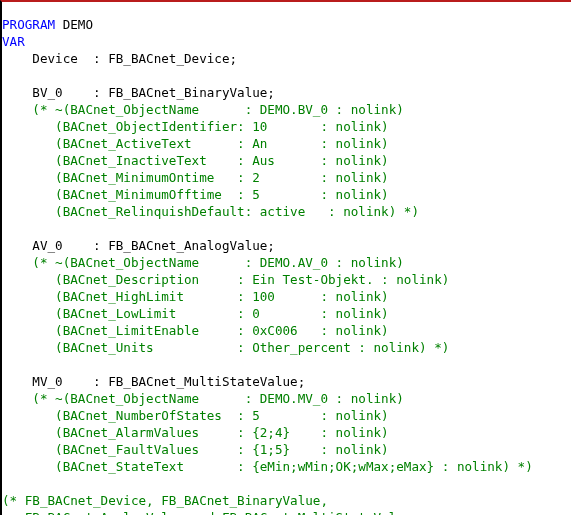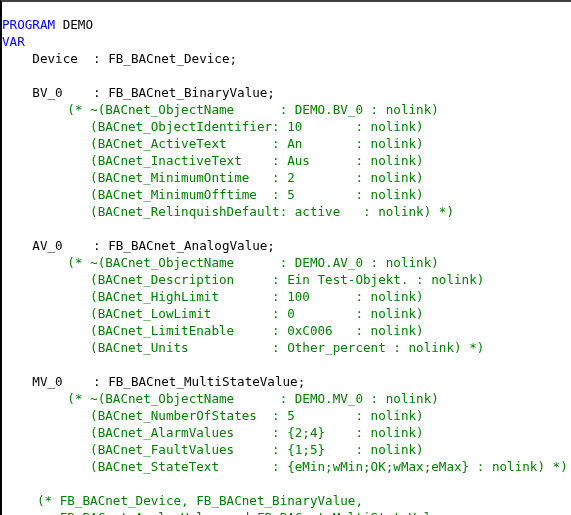--- a/index.html
+++ b/index.html
@@ -6,21 +6,21 @@
     margin: 0;
     padding: 0;
     background: #ffffff;
   }
   #code-window {
     position: relative;
     width: 571px;
     height: 515px;
     background: #ffffff;
     box-sizing: border-box;
-    border-top: 2px solid #404040;
+    border-top: 2px solid #b91c1c;
     border-left: 2px solid #000000;
     overflow: hidden;
   }
   #code-area {
     position: absolute;
     left: 0px;
     top: 1px;
     width: 569px;
     height: 512px;
     font-family: "DejaVu Sans Mono", "Liberation Mono", monospace;
@@ -29,21 +29,21 @@
     letter-spacing: 0px;
     white-space: pre;
     color: #000000;
   }
   .ln {
     display: block;
     height: 17px;
     white-space: pre;
   }
   .kw   { color: #0000ff; }
-  .cm   { color: #008000; padding-left: 35px; }
+  .cm   { color: #008000; }
   .pl   { color: #000000; }
 </style>
 </head>
 <body>
 
 <div id="code-window">
   <pre id="code-area"><span class="ln"><span class="kw">PROGRAM</span><span class="pl"> DEMO</span></span><span class="ln"><span class="kw">VAR</span></span><span class="ln"><span class="pl">    Device  : FB_BACnet_Device;</span></span><span class="ln"><span class="pl"></span></span><span class="ln"><span class="pl">    BV_0    : FB_BACnet_BinaryValue;</span></span><span class="ln"><span class="cm">    (* ~(BACnet_ObjectName      : DEMO.BV_0 : nolink)</span></span><span class="ln"><span class="cm">       (BACnet_ObjectIdentifier: 10       : nolink)</span></span><span class="ln"><span class="cm">       (BACnet_ActiveText      : An       : nolink)</span></span><span class="ln"><span class="cm">       (BACnet_InactiveText    : Aus      : nolink)</span></span><span class="ln"><span class="cm">       (BACnet_MinimumOntime   : 2        : nolink)</span></span><span class="ln"><span class="cm">       (BACnet_MinimumOfftime  : 5        : nolink)</span></span><span class="ln"><span class="cm">       (BACnet_RelinquishDefault: active   : nolink) *)</span></span><span class="ln"><span class="pl"></span></span><span class="ln"><span class="pl">    AV_0    : FB_BACnet_AnalogValue;</span></span><span class="ln"><span class="cm">    (* ~(BACnet_ObjectName      : DEMO.AV_0 : nolink)</span></span><span class="ln"><span class="cm">       (BACnet_Description     : Ein Test-Objekt. : nolink)</span></span><span class="ln"><span class="cm">       (BACnet_HighLimit       : 100      : nolink)</span></span><span class="ln"><span class="cm">       (BACnet_LowLimit        : 0        : nolink)</span></span><span class="ln"><span class="cm">       (BACnet_LimitEnable     : 0xC006   : nolink)</span></span><span class="ln"><span class="cm">       (BACnet_Units           : Other_percent : nolink) *)</span></span><span class="ln"><span class="pl"></span></span><span class="ln"><span class="pl">    MV_0    : FB_BACnet_MultiStateValue;</span></span><span class="ln"><span class="cm">    (* ~(BACnet_ObjectName      : DEMO.MV_0 : nolink)</span></span><span class="ln"><span class="cm">       (BACnet_NumberOfStates  : 5        : nolink)</span></span><span class="ln"><span class="cm">       (BACnet_AlarmValues     : {2;4}    : nolink)</span></span><span class="ln"><span class="cm">       (BACnet_FaultValues     : {1;5}    : nolink)</span></span><span class="ln"><span class="cm">       (BACnet_StateText       : {eMin;wMin;OK;wMax;eMax} : nolink) *)</span></span><span class="ln"><span class="pl"></span></span><span class="ln"><span class="cm">(* FB_BACnet_Device, FB_BACnet_BinaryValue,</span></span><span class="ln"><span class="cm">   FB_BACnet_AnalogValue and FB_BACnet_MultiStateValue</span></span></pre>
 </div>
 
 </body></html>

